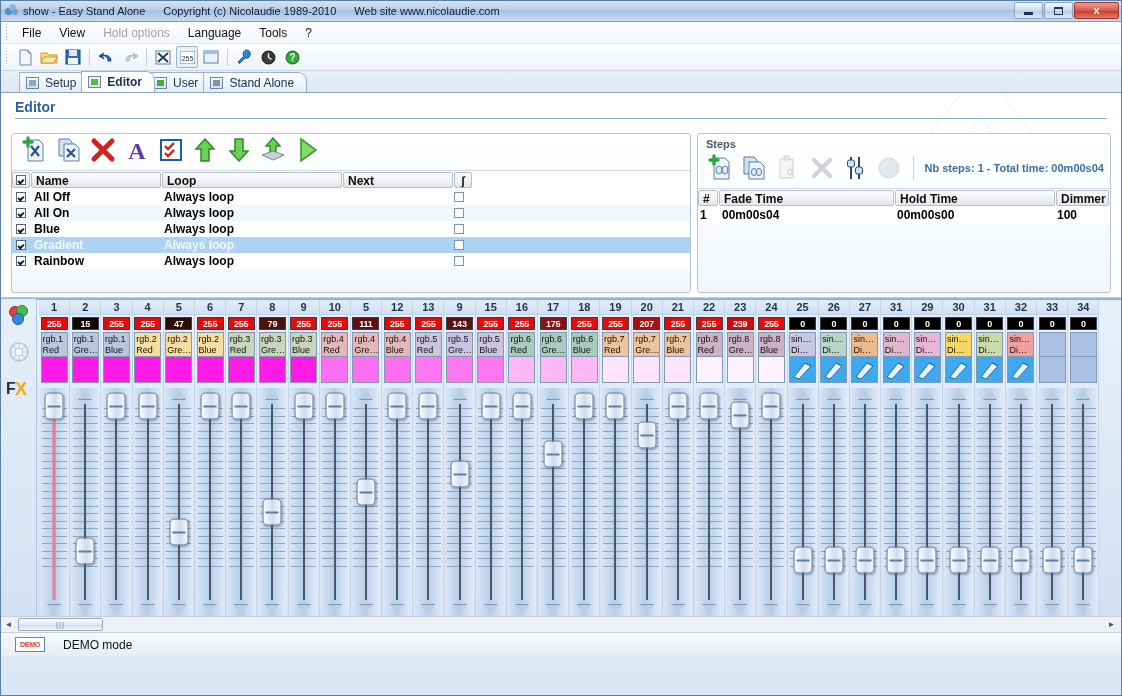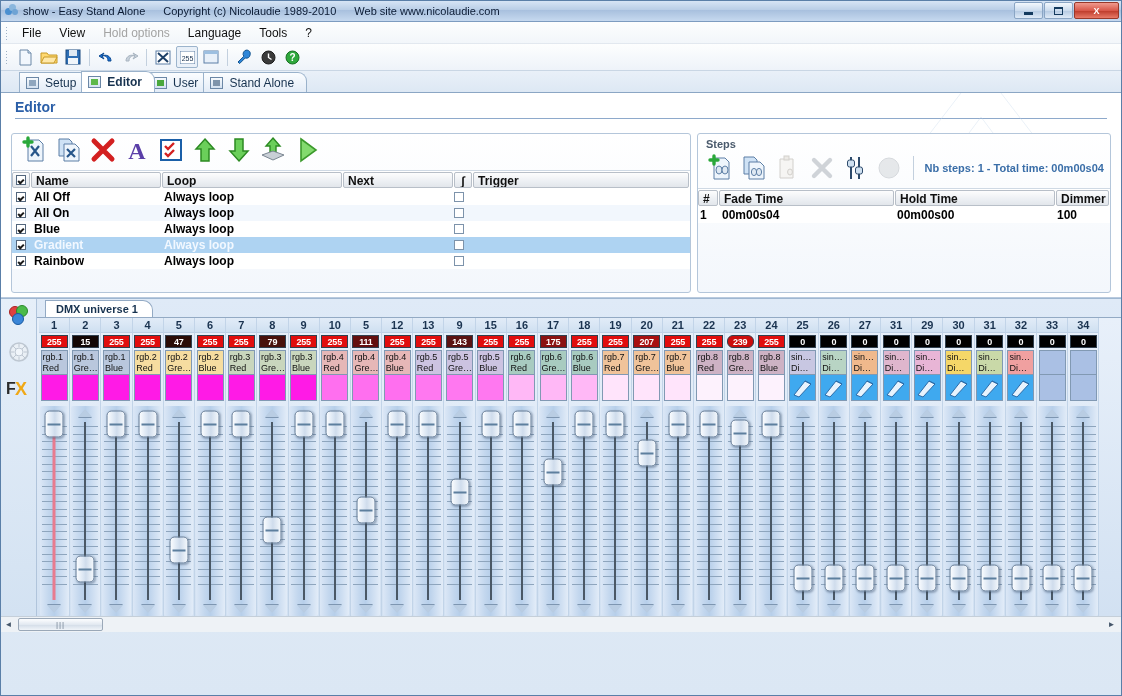--- a/index.html
+++ b/index.html
@@ -548,21 +548,20 @@
 
         <div class="grid">
           <div class="grid-head">
             <div class="gh cb">
                 <span class="chk on"></span>
               </div>
             <div class="gh" style="width:130px">Name</div>
             <div class="gh" style="width:180px">Loop</div>
             <div class="gh" style="width:110px">Next</div>
             <div class="gh" style="width:18px;justify-content:center;padding-left:0">∫</div>
-            <div class="gh" style="flex:1">Trigger</div>
           </div>
           <div>
             <div class="row">
               <div class="cell cb">
                   <span class="chk on"></span>
                 </div>
               <div class="cell" style="width:130px">All Off</div>
               <div class="cell" style="width:180px">Always loop</div>
               <div class="cell" style="width:110px"></div>
               <div class="cell cb">
@@ -710,23 +709,20 @@
       </div>
       <div class="side-ico">
         <svg width="26" height="22" viewBox="0 0 26 22">
             <text x="0" y="17" font-size="16" font-weight="bold" fill="#2b2b2b" font-family="Liberation Sans">F</text>
             <text x="9" y="18" font-size="18" font-weight="bold" fill="#f0a816" font-family="Liberation Sans">X</text>
           </svg>
       </div>
     </div>
 
     <div class="dmx-main">
-      <div class="dmx-tabstrip">
-        <div class="dmx-tab">DMX universe 1</div>
-      </div>
       <div class="chan-wrap" id="chan-wrap">
           <div class="chan">
             <div class="chan-num">1</div>
             <div class="chan-val" style="background: rgb(225, 13, 13);">255</div>
             <div class="chan-label" style="background: rgb(185, 199, 221);">
               <div>rgb.1</div>
               <div>Red</div>
             </div>
             <div class="chan-swatch" style="background: rgb(255, 26, 230);"></div>
             <div class="fader">
@@ -1530,21 +1526,21 @@
               <div class="tick" style="top:162.5px"></div>
               <div class="tick" style="top:170px"></div>
               <div class="tick" style="top:177.5px"></div>
               <div class="track"></div>
               <div class="knob" style="top:18px"></div>
               <div class="arrow-dn"></div>
             </div>
           </div>
           <div class="chan">
             <div class="chan-num">23</div>
-            <div class="chan-val" style="background: rgb(204, 13, 13); border-radius: 6px;">239</div>
+            <div class="chan-val" style="background: rgb(204, 13, 13);">239</div>
             <div class="chan-label" style="background: rgb(205, 178, 196);">
               <div>rgb.8</div>
               <div>Gre…</div>
             </div>
             <div class="chan-swatch" style="background: rgb(253, 242, 253);"></div>
             <div class="fader">
               <div class="arrow-up"></div>
               <div class="tick" style="top:20px"></div>
               <div class="tick" style="top:27.5px"></div>
               <div class="tick" style="top:35px"></div>
@@ -2016,14 +2012,18 @@
         </div>
     </div>
   </div>
 
   <div class="hscroll">
     <div class="hs-btn">◄</div>
     <div class="hs-thumb">|||</div>
     <div class="hs-btn hs-right">►</div>
   </div>
 
+  <div class="statusbar">
+    <div class="demo-badge">DEMO</div>
+    <div class="status-text">DEMO mode</div>
+  </div>
 
 </div>
 
 </body></html>

